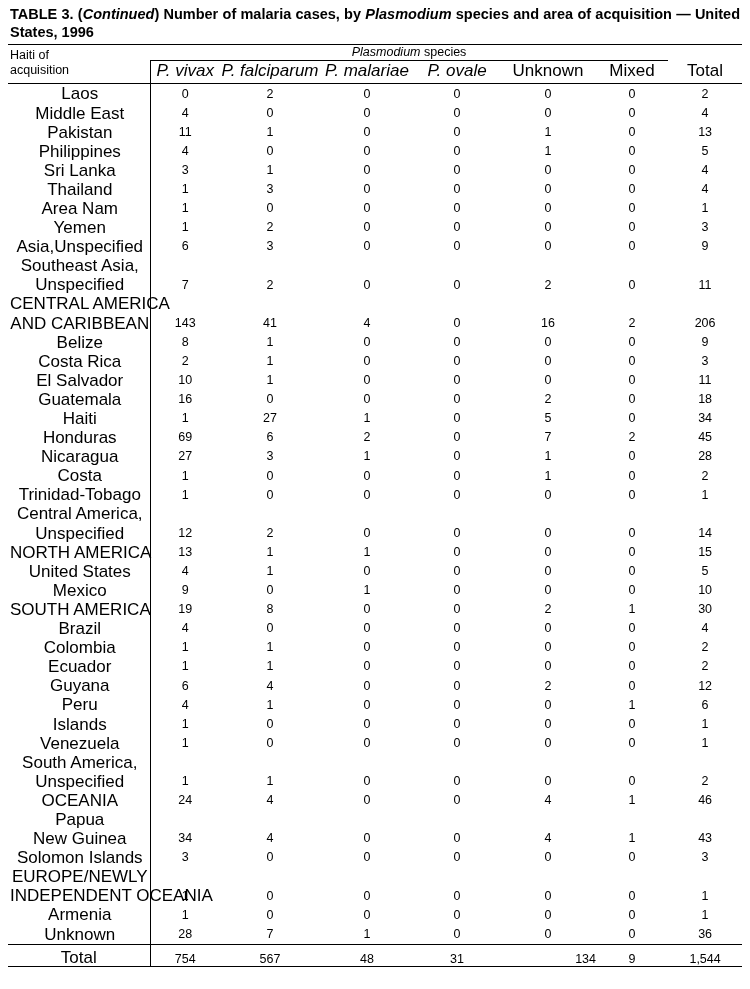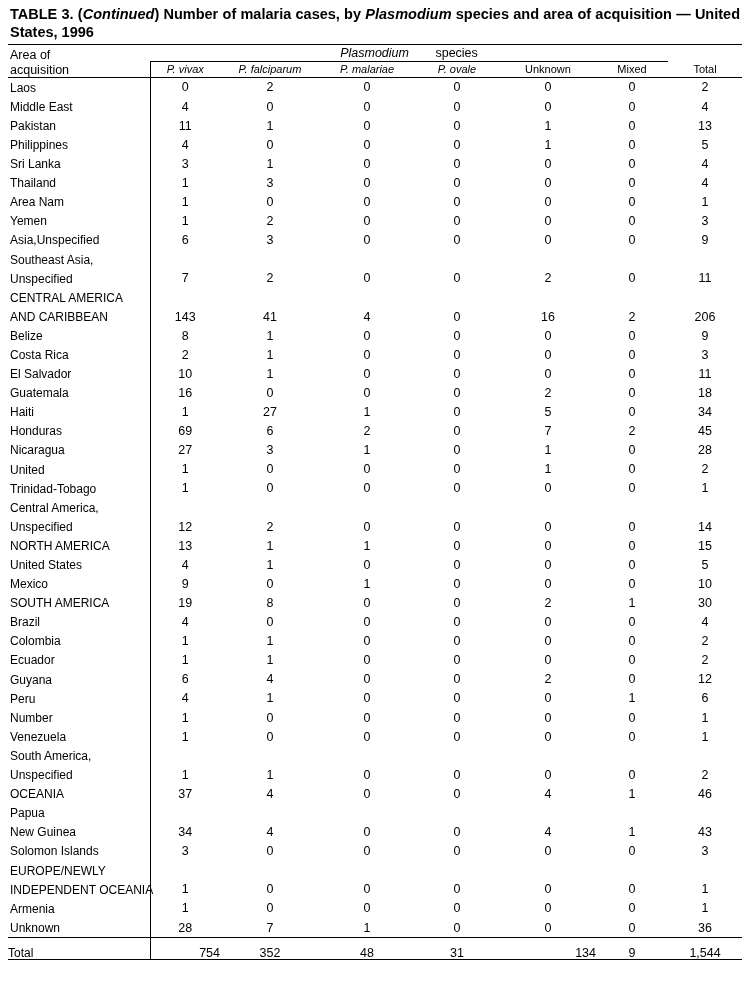--- a/index.html
+++ b/index.html
@@ -51,54 +51,53 @@
     padding-left: 2px !important;
   }
   .hdr-spanlabel {
     text-align: center;
     font-size: 12.5px;
     font-style: italic;
     padding-bottom: 1px !important;
   }
   .hdr-spanlabel .nonital {
     font-style: normal;
-    padding-left: 23px;
   }
   .rule-top {
     border-top: 1.6px solid #000;
   }
   .rule-bottom {
     border-bottom: 1.2px solid #000;
   }
   .rule-thin-bottom {
     border-bottom: 1px solid #000;
   }
   .spanrule {
     border-bottom: 1px solid #000;
   }
   .colhead {
     text-align: center;
     font-style: italic;
-    font-size: 11px;
+    font-size: 17px;
     padding-bottom: 2px !important;
   }
   .colhead.plain {
     font-style: normal;
   }
   .vline {
     border-left: 1.2px solid #000;
   }
   td.num {
     text-align: center;
     font-size: 12.5px;
     line-height: 1.0;
   }
   td.label {
-    text-align: left;
-    font-size: 12px;
+    text-align: center;
+    font-size: 17px;
     line-height: 1.0;
     white-space: pre;
   }
   tr.datarow td {
     height: 19.1px;
     padding-top: 0;
     padding-bottom: 0;
     vertical-align: middle;
   }
   tr.datarow td.label {
@@ -130,21 +129,21 @@
       <col style="width:94px">
       <col style="width:86px">
       <col style="width:96px">
       <col style="width:72px">
       <col style="width:74px">
     </colgroup>
 
     <tbody>
         <tr>
       <td class="rule-top hdr-area" rowspan="2" style="vertical-align:top; padding-top:3px !important;">
-        <div>Area of</div>
+        <div>Haiti of</div>
         <div>acquisition</div>
       </td>
       <td class="rule-top hdr-spanlabel spanrule" colspan="6">
         <span>Plasmodium</span><span class="nonital"> species</span>
       </td>
       <td class="rule-top"></td>
     </tr>
 
     <tr class="rule-bottom">
       <td class="colhead vline rule-bottom">P. vivax</td>
@@ -352,21 +351,21 @@
           <td class="label ind1">Nicaragua</td>
           <td class="num vline">27</td>
           <td class="num">3</td>
           <td class="num">1</td>
           <td class="num">0</td>
           <td class="num">1</td>
           <td class="num">0</td>
           <td class="num">28</td>
         </tr>
         <tr class="datarow">
-          <td class="label ind1">United</td>
+          <td class="label ind1">Costa</td>
           <td class="num vline">1</td>
           <td class="num">0</td>
           <td class="num">0</td>
           <td class="num">0</td>
           <td class="num">1</td>
           <td class="num">0</td>
           <td class="num">2</td>
         </tr>
         <tr class="datarow">
           <td class="label ind1">Trinidad-Tobago</td>
@@ -482,21 +481,21 @@
           <td class="label ind1">Peru</td>
           <td class="num vline">4</td>
           <td class="num">1</td>
           <td class="num">0</td>
           <td class="num">0</td>
           <td class="num">0</td>
           <td class="num">1</td>
           <td class="num">6</td>
         </tr>
         <tr class="datarow">
-          <td class="label ind1">Number</td>
+          <td class="label ind1">Islands</td>
           <td class="num vline">1</td>
           <td class="num">0</td>
           <td class="num">0</td>
           <td class="num">0</td>
           <td class="num">0</td>
           <td class="num">0</td>
           <td class="num">1</td>
         </tr>
         <tr class="datarow">
           <td class="label ind1">Venezuela</td>
@@ -523,21 +522,21 @@
           <td class="num vline">1</td>
           <td class="num">1</td>
           <td class="num">0</td>
           <td class="num">0</td>
           <td class="num">0</td>
           <td class="num">0</td>
           <td class="num">2</td>
         </tr>
         <tr class="datarow">
           <td class="label ind0">OCEANIA</td>
-          <td class="num vline">37</td>
+          <td class="num vline">24</td>
           <td class="num">4</td>
           <td class="num">0</td>
           <td class="num">0</td>
           <td class="num">4</td>
           <td class="num">1</td>
           <td class="num">46</td>
         </tr>
         <tr class="datarow">
           <td class="label ind1">Papua</td>
           <td class="num vline"></td>
@@ -606,22 +605,22 @@
           <td class="num">0</td>
           <td class="num">0</td>
           <td class="num">0</td>
           <td class="num">36</td>
         </tr>
       </tbody>
 
     <tfoot>
       <tr class="totalrow">
         <td class="label ind0 rule-thin-bottom" style="border-top:1.2px solid #000;">Total</td>
-        <td class="num vline rule-thin-bottom" style="border-top:1.2px solid #000;text-align:right;">754</td>
-        <td class="num rule-thin-bottom" style="border-top:1.2px solid #000;">352</td>
+        <td class="num vline rule-thin-bottom" style="border-top:1.2px solid #000;">754</td>
+        <td class="num rule-thin-bottom" style="border-top:1.2px solid #000;">567</td>
         <td class="num rule-thin-bottom" style="border-top:1.2px solid #000;margin-top:32px;">48</td>
         <td class="num rule-thin-bottom" style="border-top:1.2px solid #000;">31</td>
         <td class="num rule-thin-bottom" style="border-top:1.2px solid #000;text-align:right;">134</td>
         <td class="num rule-thin-bottom" style="border-top:1.2px solid #000;">9</td>
         <td class="num rule-thin-bottom" style="border-top:1.2px solid #000;">1,544</td>
       </tr>
     </tfoot>
   </table>
 
 </div>

